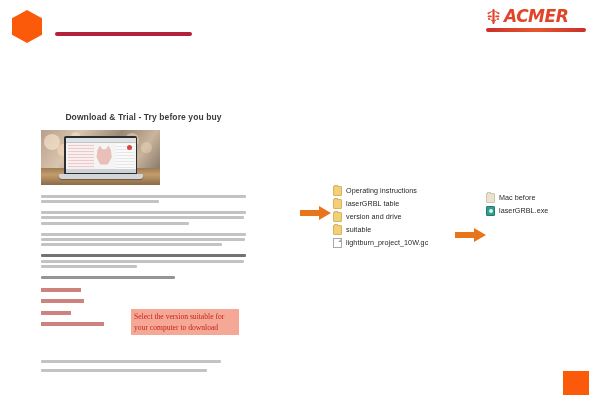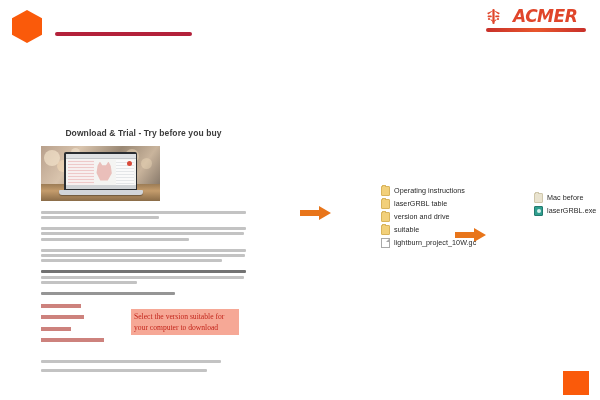--- a/index.html
+++ b/index.html
@@ -58,37 +58,37 @@
   }
   .brand-mark svg { display: block; }
   .brand-word {
     font-family: "DejaVu Sans", sans-serif;
     font-weight: bold;
     font-style: italic;
     font-size: 17px;
     letter-spacing: -0.5px;
     color: #e0452a;
     line-height: 19px;
-    margin-left: 10px;
+    margin-left: 1px;
     white-space: nowrap;
   }
   .brand-bar {
     margin-top: 2px;
     margin-left: 2px;
     width: 100px;
     height: 4px;
     border-radius: 2px;
     background: linear-gradient(90deg, #c8302a 0%, #e8562c 50%, #c8302a 100%);
   }
 
   
   .doc-col {
     position: absolute;
     left: 41px;
-    top: 128px;
+    top: 112px;
     width: 205px;
   }
   .doc-title {
     font-size: 8.5px;
     font-weight: bold;
     color: #3b3b3b;
     text-align: center;
     letter-spacing: 0.1px;
     margin-bottom: 8px;
   }
@@ -193,21 +193,21 @@
   .arrow {
     position: absolute;
     width: 32px;
     height: 16px;
   }
   .arrow svg { display: block; }
   .arrow-1 { left: 300px; top: 205px; }
   .arrow-2 { left: 455px; top: 227px; }
 
   
-  .filelist { position: absolute; margin-left: 48px; }
+  .filelist { position: absolute; }
   .filelist-1 { left: 333px; top: 184px; }
   .filelist-2 { left: 486px; top: 191px; }
   .file-row {
     display: flex;
     align-items: center;
     height: 13px;
     white-space: nowrap;
   }
   .file-icon {
     width: 9px; height: 10px; flex: 0 0 9px;

